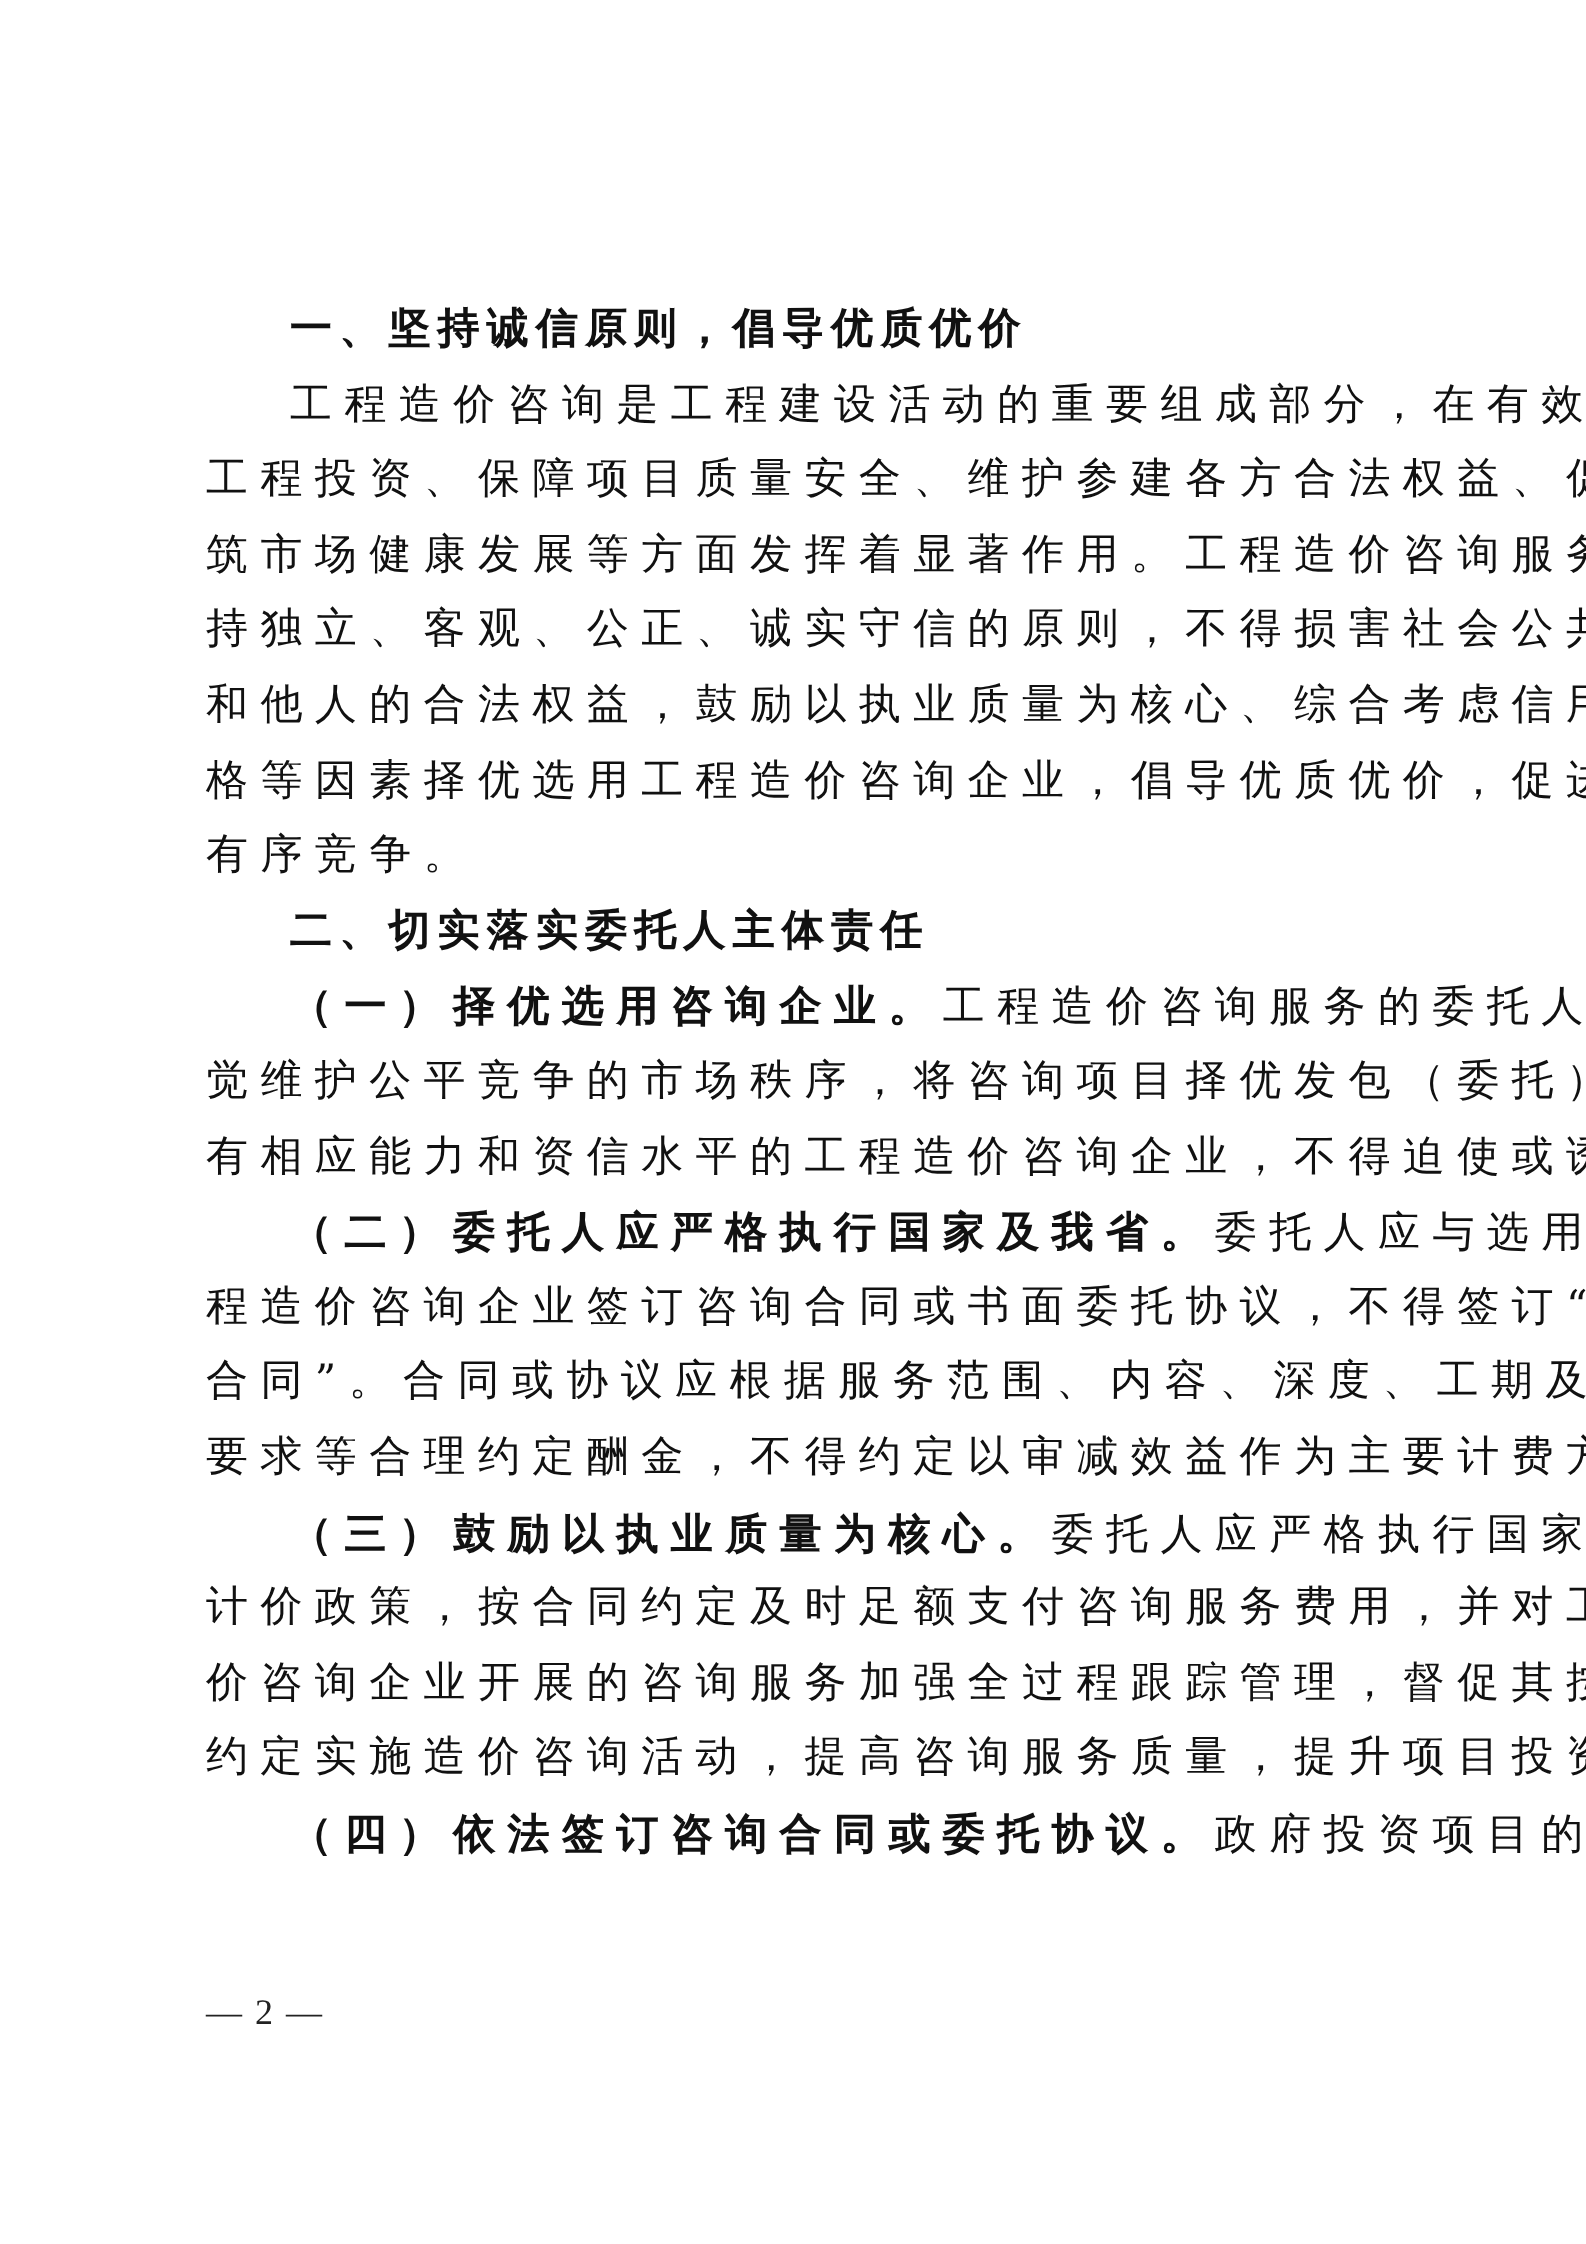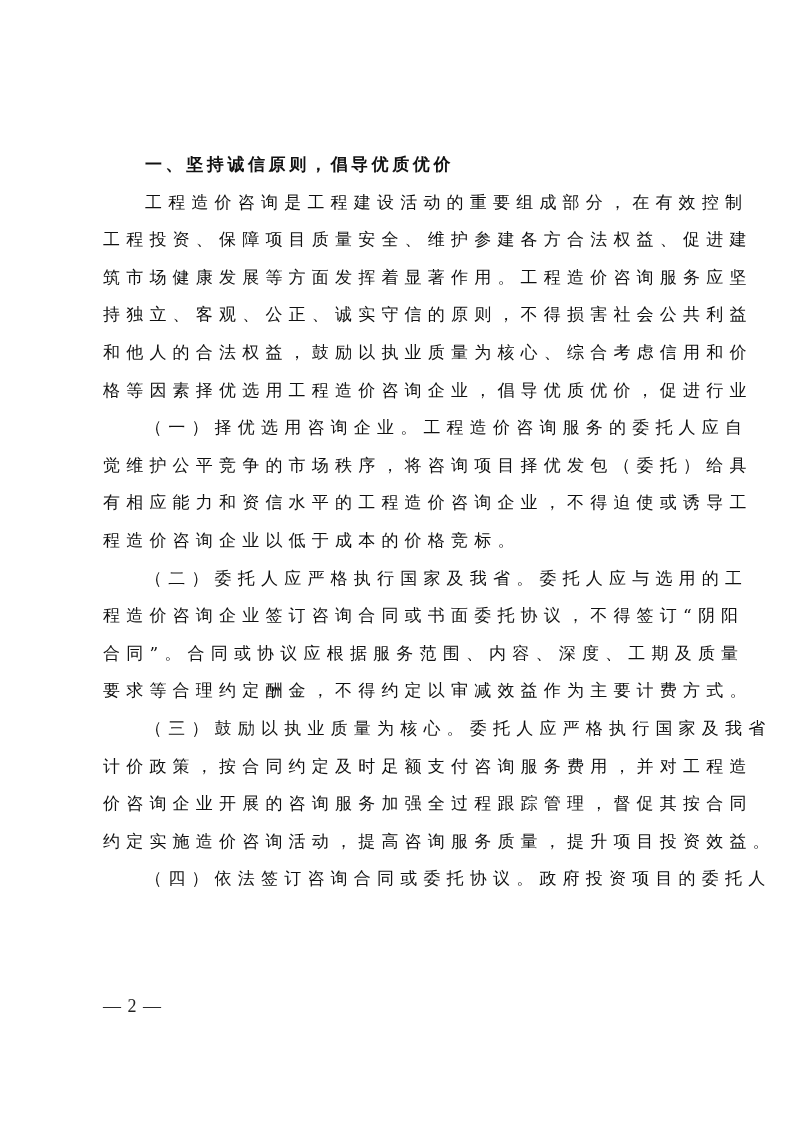--- a/index.html
+++ b/index.html
@@ -17,35 +17,35 @@
     }
     .page {
       position: absolute;
       left: 103px;
       top: 146px;
       width: 588px;
     }
     .line {
       height: 37.6px;
       line-height: 37.6px;
-      font-size: 17px;
+      font-size: 21px;
       white-space: nowrap;
       letter-spacing: 6.2px;
       overflow: visible;
     }
     .indent {
       padding-left: 42px;
     }
     .heading {
       font-family: "DejaVu Sans", "Liberation Sans", sans-serif;
       font-weight: bold;
       letter-spacing: 3.6px;
     }
     .bold-lead {
-      font-weight: normal;
+      font-weight: bold;
     }
     .page-number {
       position: absolute;
       left: 103px;
       top: 996px;
       font-family: "Liberation Serif", "DejaVu Serif", serif;
       font-size: 18px;
       letter-spacing: 1px;
       color: #222222;
     }
@@ -57,28 +57,29 @@
 
   <div class="line indent heading">一、坚持诚信原则，倡导优质优价</div>
 
   <div>
     <div class="line indent">工程造价咨询是工程建设活动的重要组成部分，在有效控制</div>
     <div class="line">工程投资、保障项目质量安全、维护参建各方合法权益、促进建</div>
     <div class="line">筑市场健康发展等方面发挥着显著作用。工程造价咨询服务应坚</div>
     <div class="line">持独立、客观、公正、诚实守信的原则，不得损害社会公共利益</div>
     <div class="line">和他人的合法权益，鼓励以执业质量为核心、综合考虑信用和价</div>
     <div class="line">格等因素择优选用工程造价咨询企业，倡导优质优价，促进行业</div>
+    <div class="line">有序竞争。</div>
   </div>
 
+  <div class="line indent heading">二、切实落实委托人主体责任</div>
 
   <div>
     <div class="line indent"><span class="bold-lead">（一）择优选用咨询企业。</span><span>工程造价咨询服务的委托人应自</span></div>
     <div class="line">觉维护公平竞争的市场秩序，将咨询项目择优发包（委托）给具</div>
     <div class="line">有相应能力和资信水平的工程造价咨询企业，不得迫使或诱导工</div>
-    <div class="line">程造价咨询企业以低于成本的价格竞标。</div>
   </div>
 
   <div>
     <div class="line indent"><span class="bold-lead">（二）委托人应严格执行国家及我省。</span><span>委托人应与选用的工</span></div>
     <div class="line">程造价咨询企业签订咨询合同或书面委托协议，不得签订“阴阳</div>
     <div class="line">合同”。合同或协议应根据服务范围、内容、深度、工期及质量</div>
     <div class="line">要求等合理约定酬金，不得约定以审减效益作为主要计费方式。</div>
   </div>
 
   <div>

